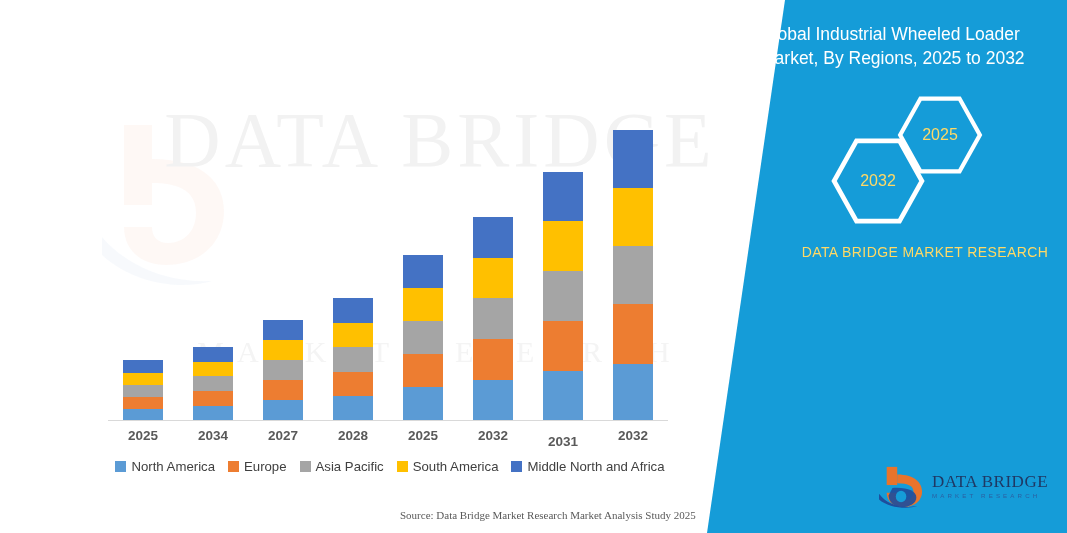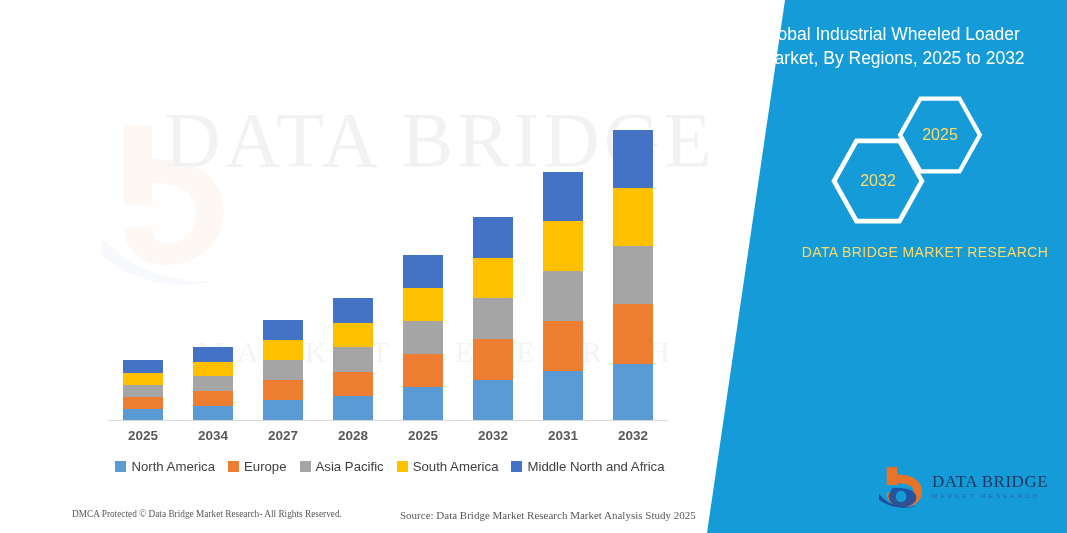--- a/index.html
+++ b/index.html
@@ -339,21 +339,21 @@
       </div>
     </div>
   <div id="axis-line"></div>
   <div id="x-labels">
       <div class="xlab" style="left: 0px;">2025</div>
       <div class="xlab" style="left: 70px;">2034</div>
       <div class="xlab" style="left: 140px;">2027</div>
       <div class="xlab" style="left: 210px;">2028</div>
       <div class="xlab" style="left: 280px;">2025</div>
       <div class="xlab" style="left: 350px;">2032</div>
-      <div class="xlab" style="left: 420px;">2031</div>
+      <div class="xlab" style="left: 420px; margin-top: 6px;">2031</div>
       <div class="xlab" style="left: 490px;">2032</div>
     </div>
   <div id="legend">
       <div class="leg-item">
         <span class="leg-swatch" style="background: rgb(91, 155, 213);"></span>
         <span class="leg-label">North America</span>
       </div>
       <div class="leg-item">
         <span class="leg-swatch" style="background: rgb(237, 125, 49);"></span>
         <span class="leg-label">Europe</span>
@@ -365,21 +365,20 @@
       <div class="leg-item">
         <span class="leg-swatch" style="background: rgb(255, 192, 0);"></span>
         <span class="leg-label">South America</span>
       </div>
       <div class="leg-item">
         <span class="leg-swatch" style="background: rgb(68, 114, 196);"></span>
         <span class="leg-label">Middle North and Africa</span>
       </div>
     </div>
 
-  <div id="footer-left">DMCA Protected © Data Bridge Market Research-  All Rights Reserved.</div>
   <div id="footer-right">Source: Data Bridge Market Research  Market Analysis Study 2025</div>
 
   <div id="right-panel"></div>
 
   <div id="panel-heading">Global Industrial Wheeled Loader Market, By Regions, 2025 to 2032</div>
 
   <div id="hex-wrap">
     <div class="hexcell" id="hex-2025">
       <svg viewBox="0 0 100 92">
         <polygon points="27,3 73,3 97,46 73,89 27,89 3,46" fill="none" stroke="#ffffff" stroke-width="5"></polygon>

